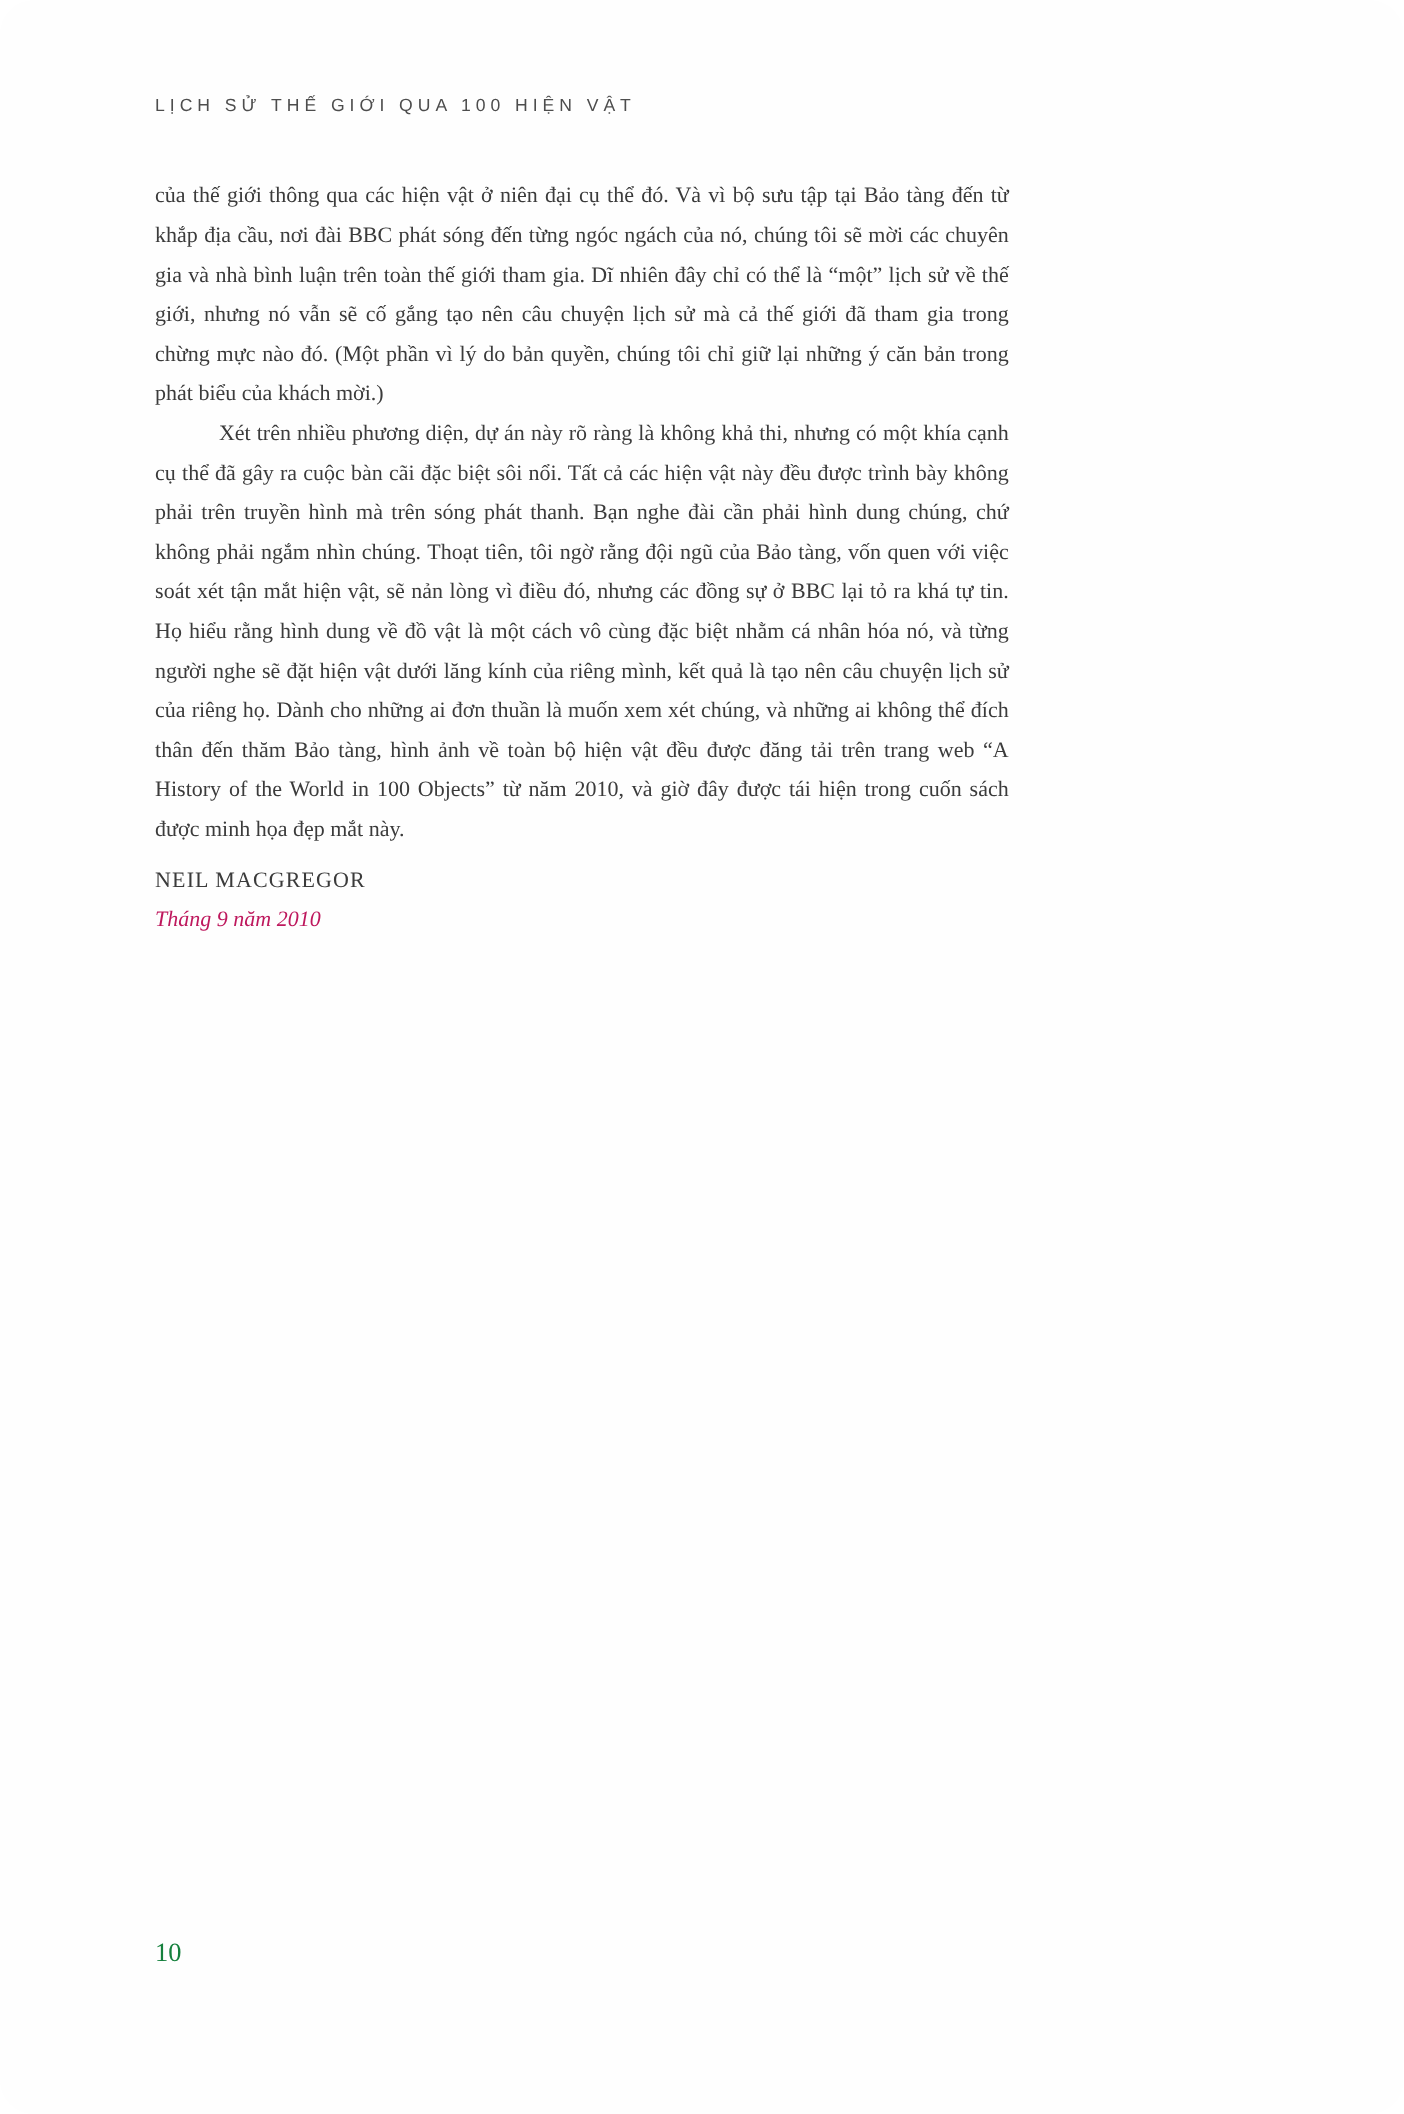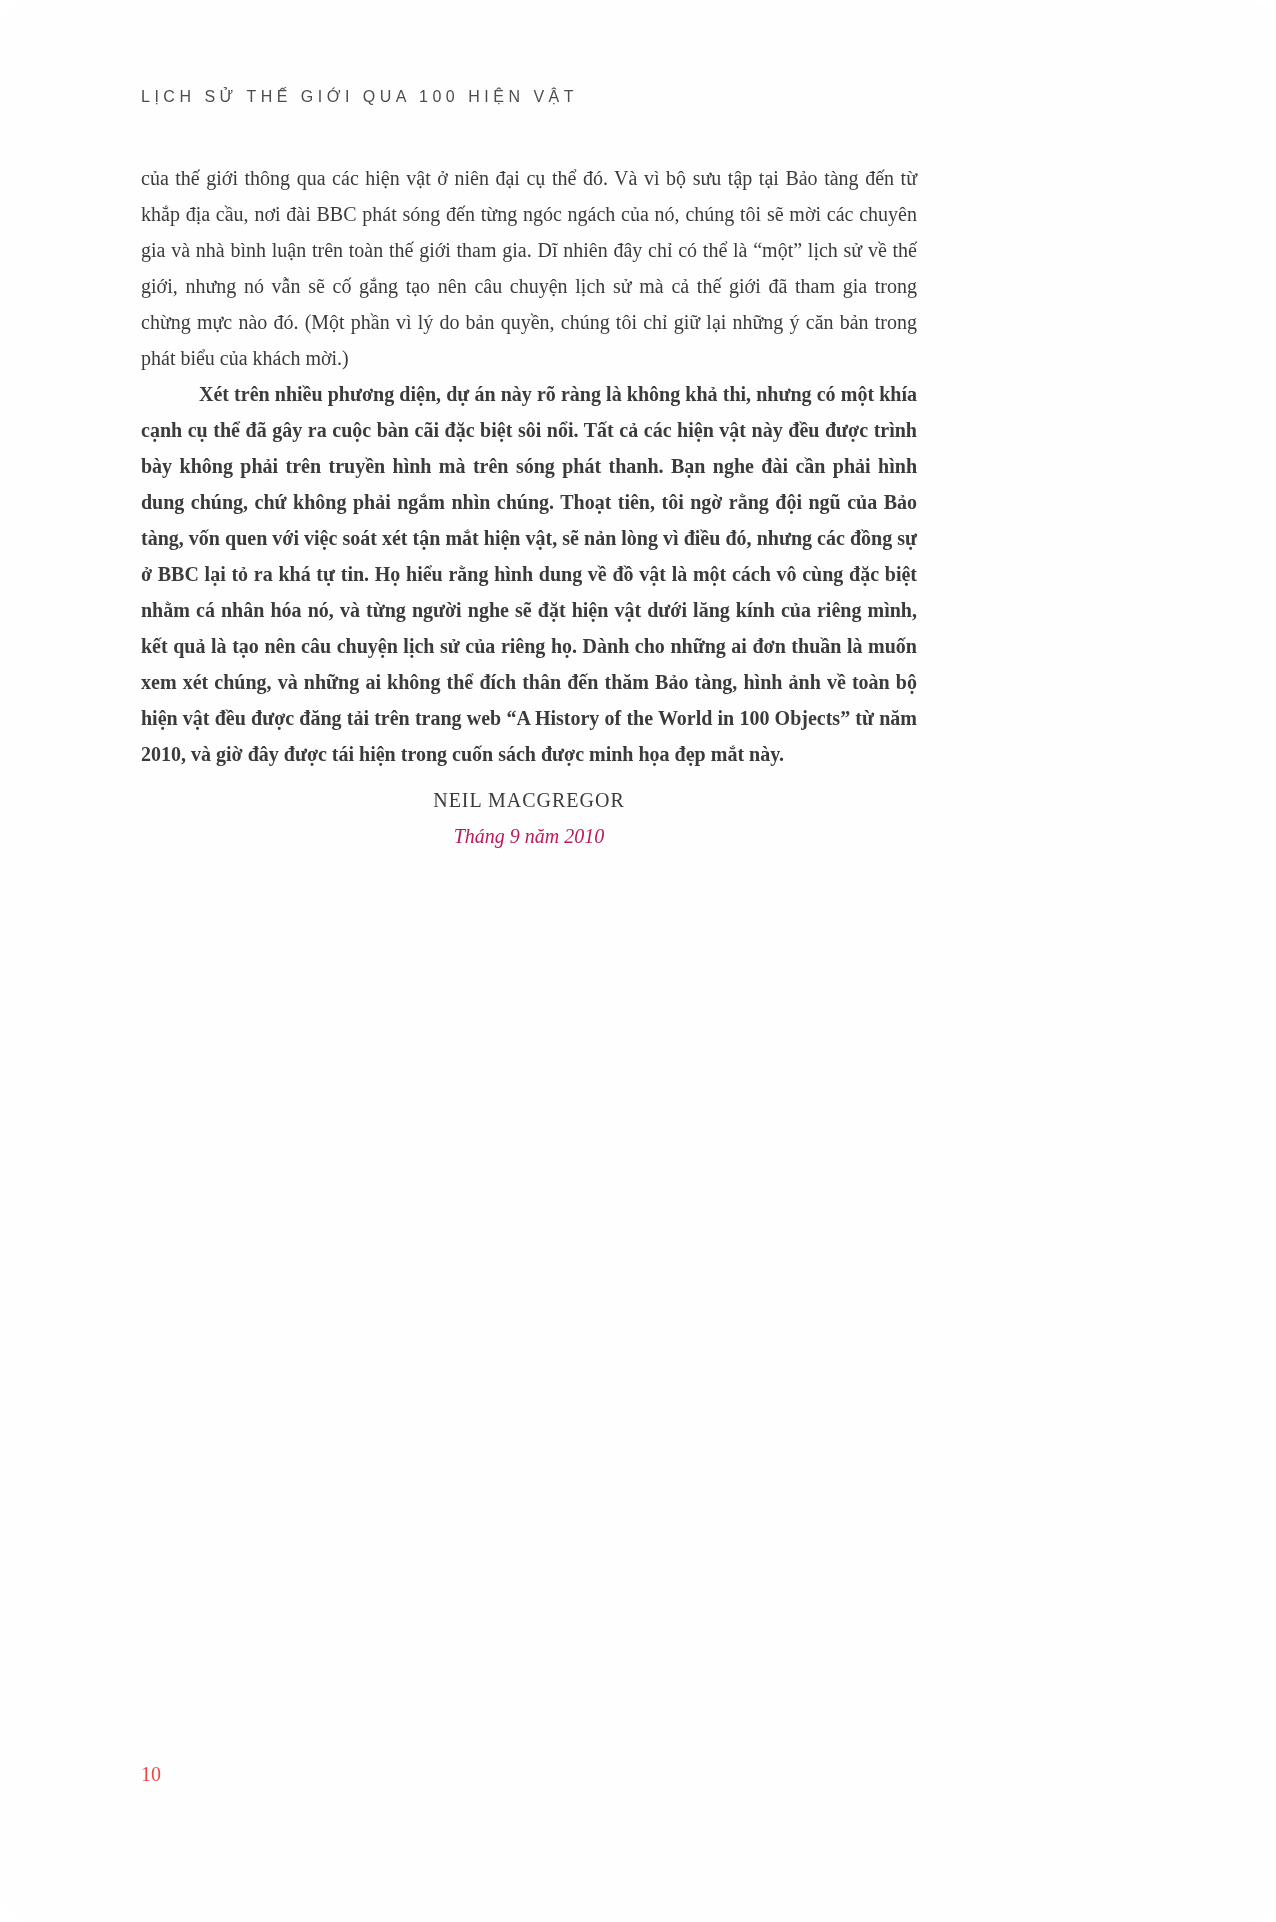--- a/index.html
+++ b/index.html
@@ -40,40 +40,39 @@
     line-height: 36px;
     text-align: justify;
     color: #3b3b3b;
   }
   .text-block p {
     margin: 0;
     padding: 0;
   }
   .text-block p.indent {
     text-indent: 58px;
-    font-weight: bold;
   }
   .signature {
     margin-top: 10px;
-    text-align: center;
+    text-align: left;
   }
   .signature .name {
     letter-spacing: 1px;
     color: #3b3b3b;
   }
   .signature .date {
     font-style: italic;
     color: #be185d;
   }
   .folio {
     position: absolute;
     left: 141px;
     top: 1763px;
-    font-size: 20px;
-    color: #ef4444;
+    font-size: 24px;
+    color: #15803d;
   }
 </style>
 </head>
 <body>
 
 <div class="page">
 
   <div class="running-head">LỊCH SỬ THẾ GIỚI QUA 100 HIỆN VẬT</div>
 
   <div class="text-block">

